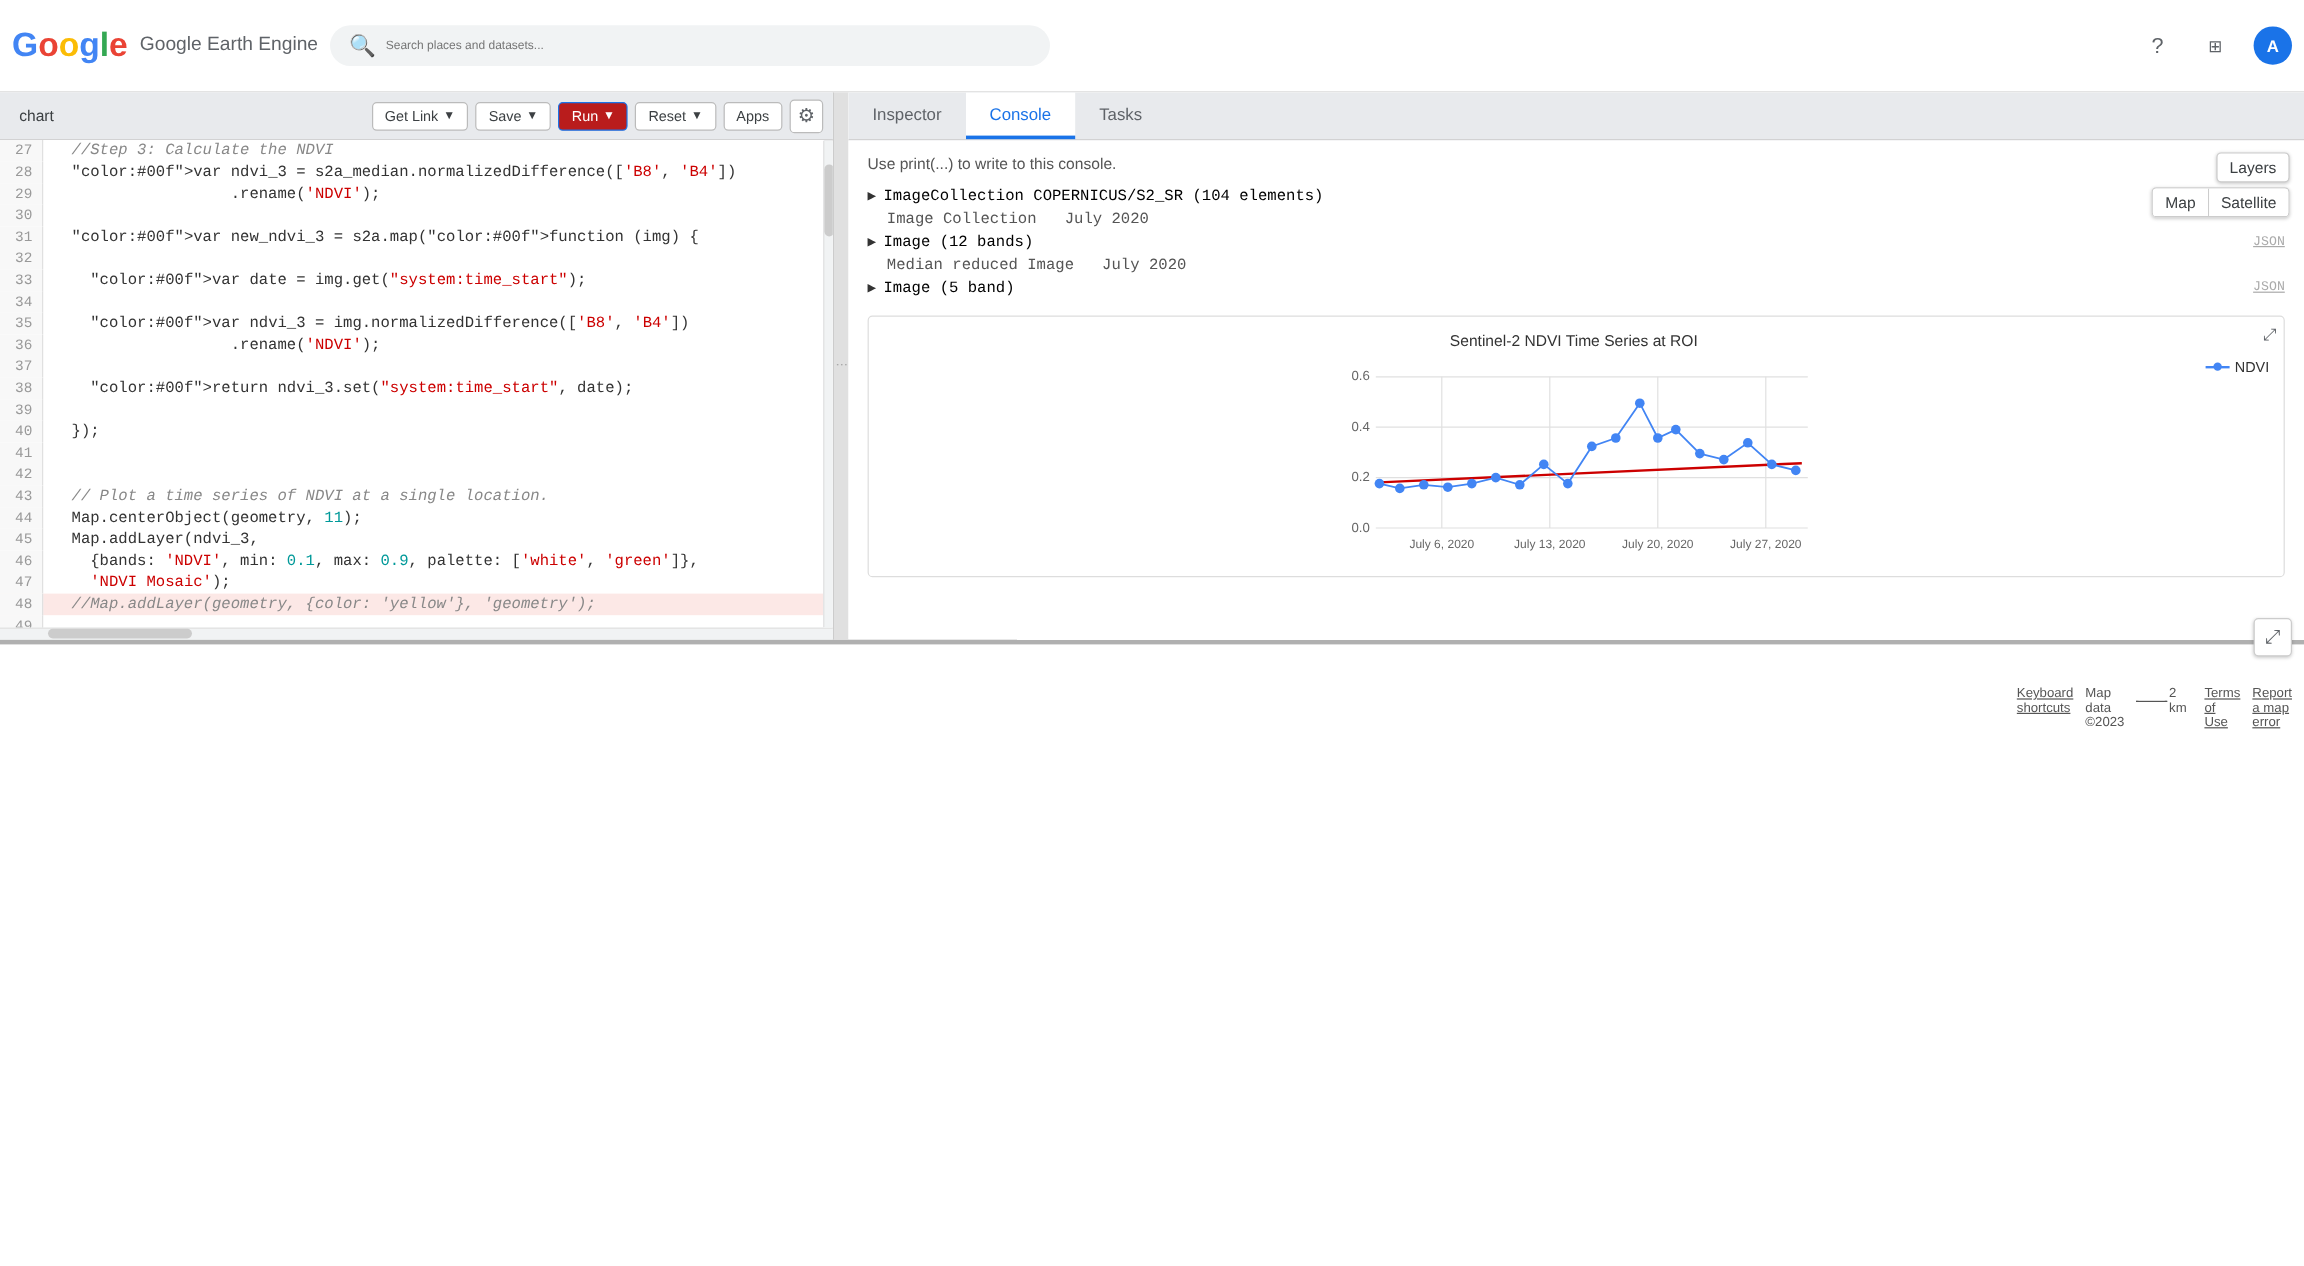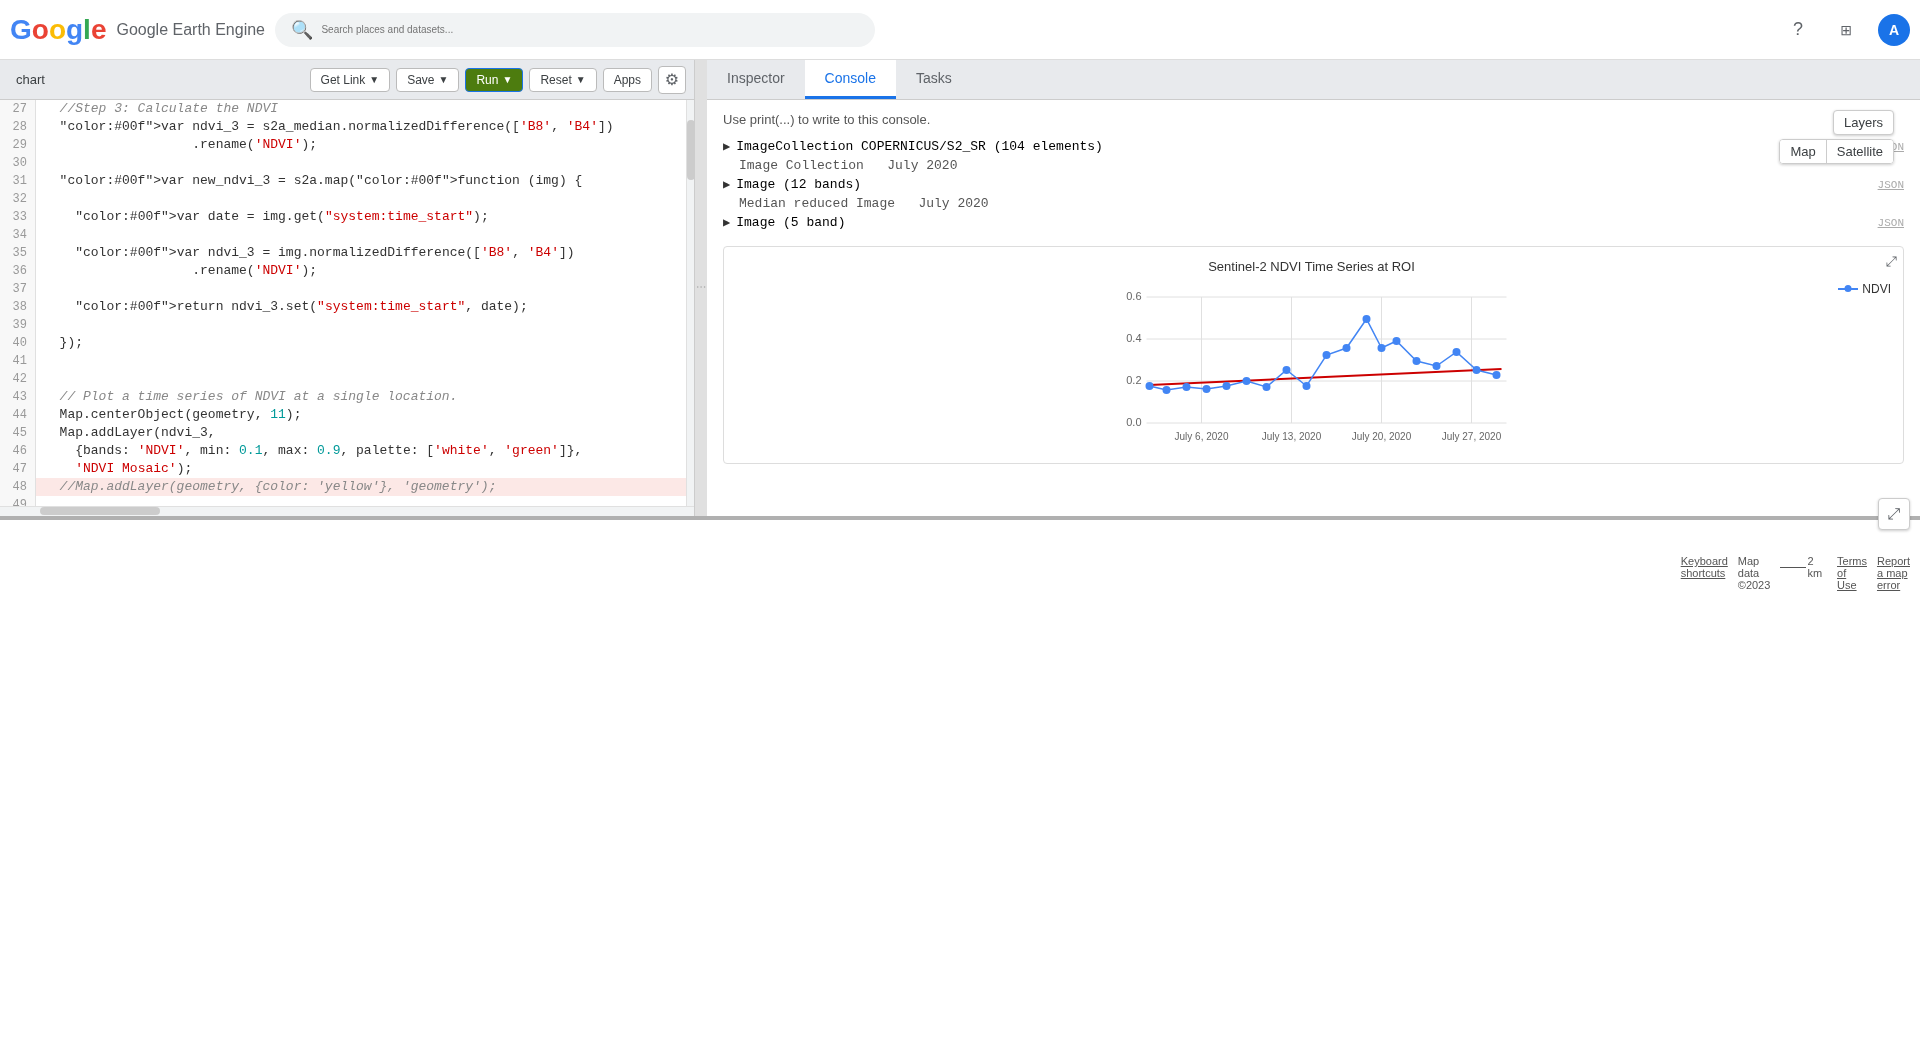--- a/index.html
+++ b/index.html
@@ -2,21 +2,21 @@
 <html><head>
   <meta charset="utf-8">
   <style>
     * { margin: 0; padding: 0; box-sizing: border-box; }
     body { font-family: Arial, sans-serif; font-size: 13px; background: #fff; width: 1920px; height: 1055px; overflow: hidden; }
 
     
     #header {
       display: flex;
       align-items: center;
-      height: 60px;
+      height: 77px;
       background: #fff;
       border-bottom: 1px solid #ddd;
       padding: 0 10px;
       gap: 10px;
     }
     #logo-area {
       display: flex;
       align-items: center;
       gap: 6px;
       min-width: 240px;
@@ -114,21 +114,21 @@
       gap: 4px;
       padding: 4px 10px;
       border: 1px solid #bbb;
       border-radius: 4px;
       background: #fff;
       cursor: pointer;
       font-size: 12px;
       color: #3c4043;
     }
     .toolbar-btn-blue {
-      background: #4d7c0f;
+      background: #b91c1c;
       color: white;
       border-color: #1a73e8;
     }
     .toolbar-spacer { flex: 1; }
     .toolbar-gear {
       width: 28px;
       height: 28px;
       border-radius: 4px;
       border: 1px solid #bbb;
       background: #fff;
@@ -700,21 +700,21 @@
         
         
         
         
         
         
       </div>
 
     </div>
 
-    <div style="position:absolute; top:50px; right:26px; z-index:10; display:flex; flex-direction:column; gap:4px; align-items:flex-end;">
+    <div style="position:absolute; top:50px; right:12px; z-index:10; display:flex; flex-direction:column; gap:4px; align-items:flex-end;">
       <div style="background:#fff; border:1px solid #ccc; border-radius:4px; padding:4px 10px; cursor:pointer; font-size:13px; color:#3c4043; box-shadow:0 1px 3px rgba(0,0,0,0.2);">Layers</div>
       <div style="display:flex; border:1px solid #ccc; border-radius:4px; overflow:hidden; box-shadow:0 1px 3px rgba(0,0,0,0.2);">
         <div class="map-type-btn active" style="padding:4px 10px; background:#fff; cursor:pointer; font-size:13px; color:#3c4043; border-right:1px solid #ccc;">Map</div>
         <div class="map-type-btn" style="padding:4px 10px; background:#fff; cursor:pointer; font-size:13px; color:#3c4043;">Satellite</div>
       </div>
     </div>
 
     <div style="position:absolute; bottom:65px; right:10px; z-index:10; width:32px; height:32px; background:#fff; border:1px solid #ccc; border-radius:4px; display:flex; align-items:center; justify-content:center; cursor:pointer; box-shadow:0 1px 3px rgba(0,0,0,0.2); font-size:16px; color:#5f6368;">⤢</div>
 
     <div style="position:absolute; bottom:4px; right:10px; z-index:10; font-size:11px; color:#555; display:flex; gap:10px; align-items:flex-start;">

